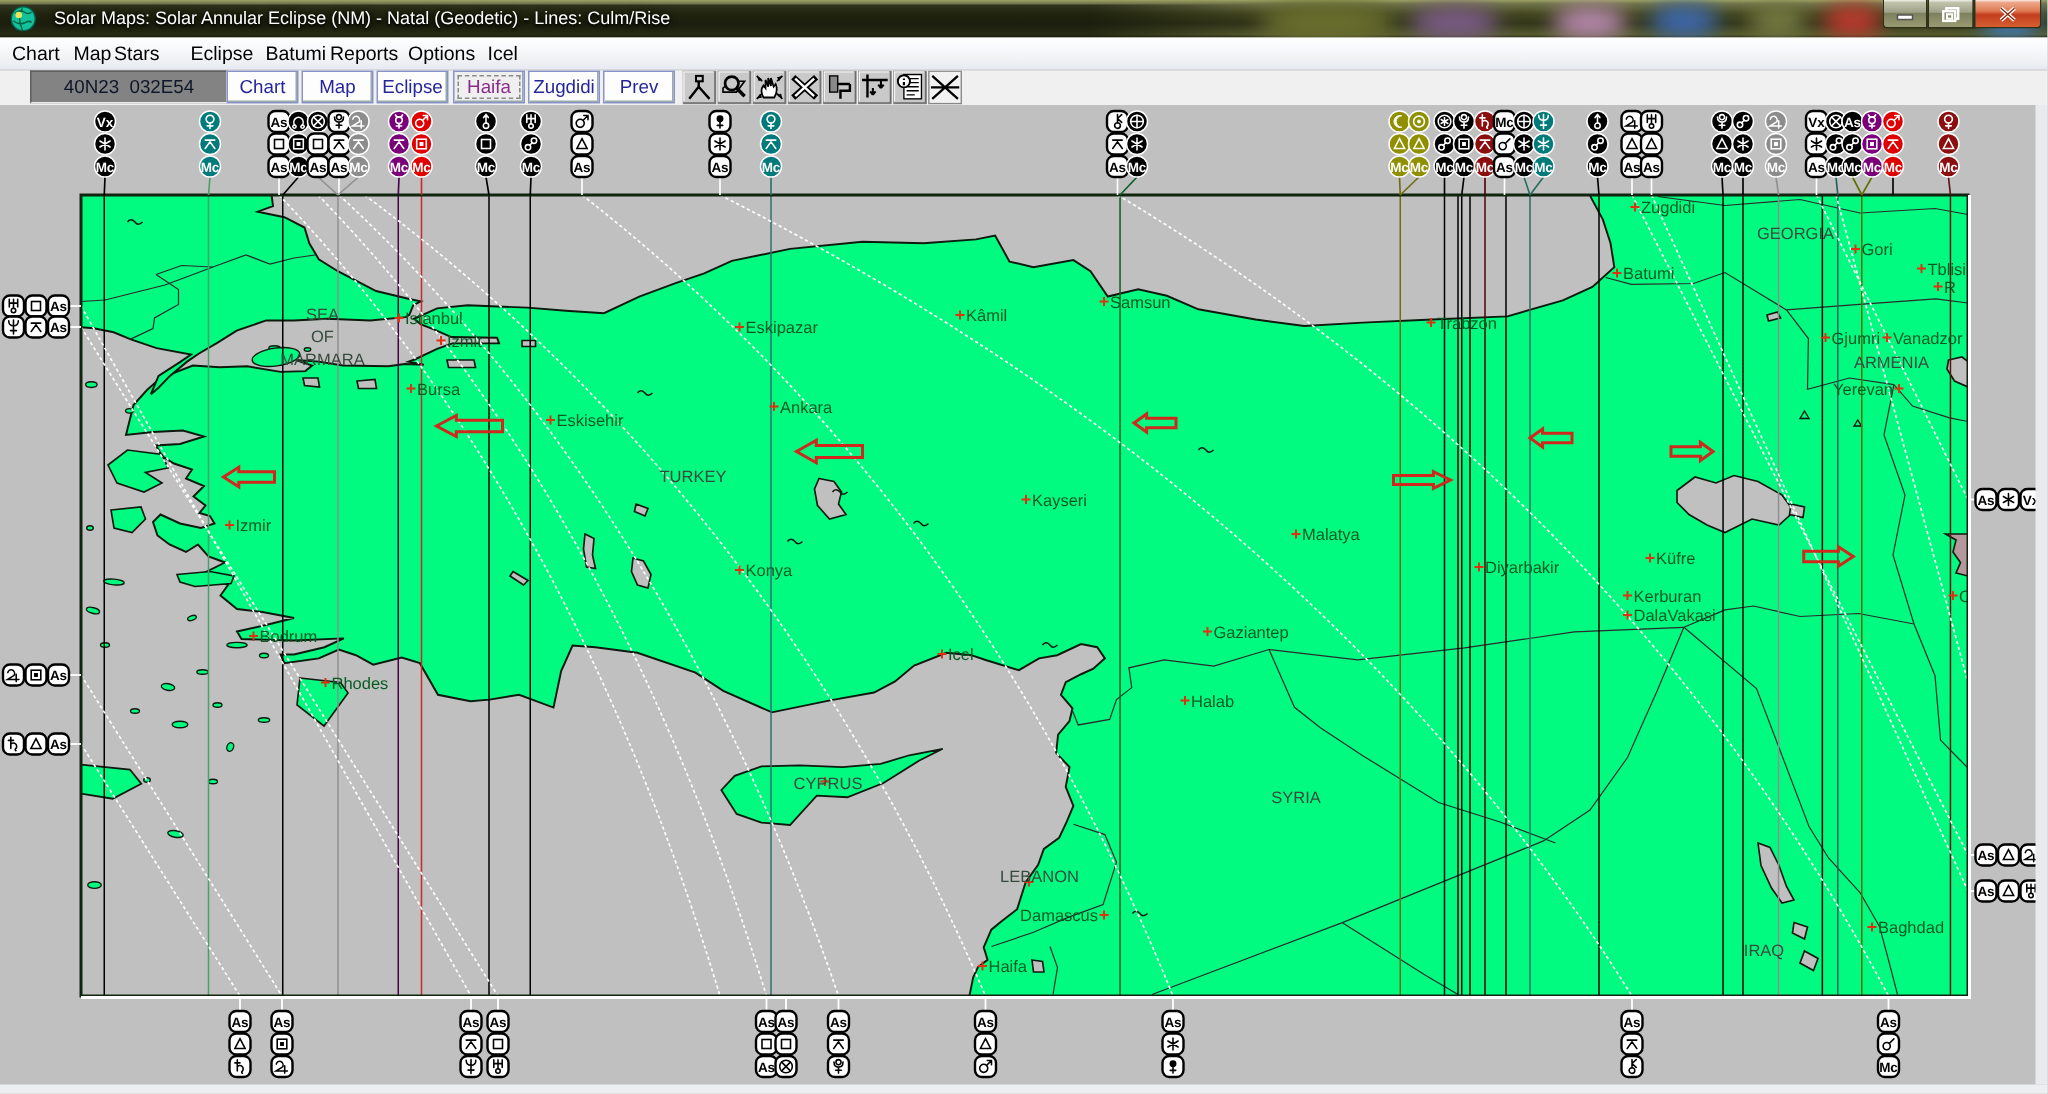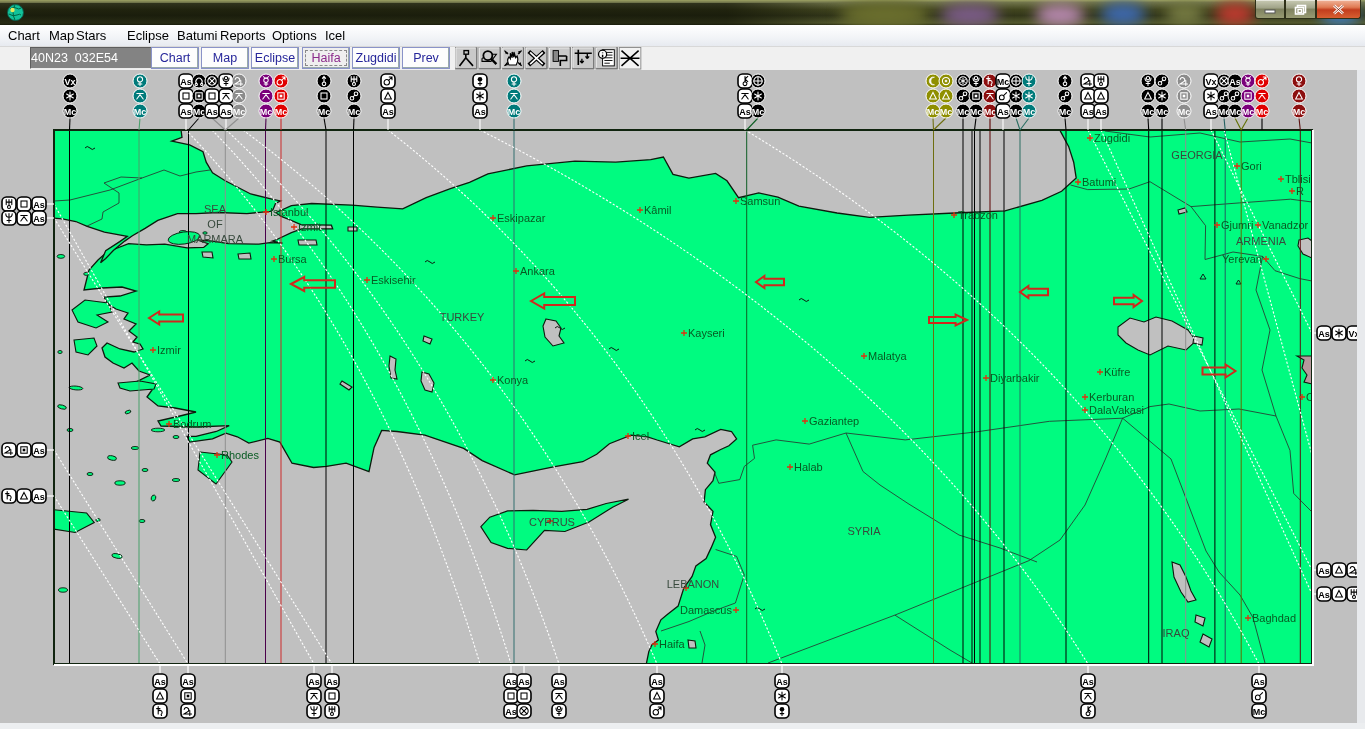--- a/index.html
+++ b/index.html
@@ -10,22 +10,22 @@
 #titledark{position:absolute;left:0;top:3px;width:845px;height:22px;background:linear-gradient(90deg,rgba(12,14,4,.62) 86%,rgba(12,14,4,0));}
 #winbtns{position:absolute;right:4px;top:0;width:106px;height:19px;display:flex}
 .wb{height:19px;border:1px solid #2e3018;border-top:none;display:flex;align-items:center;justify-content:center;
  background:linear-gradient(180deg,#c9cbb4,#9fa287 45%,#7e815f 50%,#989b72);box-shadow:inset 0 1px 0 rgba(255,255,255,.55)}
 .wb.min{width:30px;border-radius:0 0 0 3px}
 .wb.max{width:31px}
 .wb.cls{width:45px;border-radius:0 0 3px 0;background:linear-gradient(180deg,#f0b49a,#e07b54 40%,#c23d1d 55%,#d65f31)}
 #menubar{position:absolute;left:0;top:25px;width:1365px;height:22px;background:linear-gradient(180deg,#ffffff,#f2f4f7 60%,#e7eaf0);border-bottom:1px solid #d8d8d8;color:#000;font-size:13px}
 #menubar span{position:absolute;top:3px}
 #toolbar{position:absolute;left:0;top:47px;width:1365px;height:23px;background:#f0f0f0}
-#coord{position:absolute;left:30px;top:0px;width:132px;height:22px;background:#838383;
- border:1px solid;border-color:#5e5e5e #ececec #ececec #5e5e5e;color:#ffffff;font-size:12.5px;text-align:left;line-height:21px}
+#coord{position:absolute;left:20px;top:0px;width:132px;height:22px;background:#838383;
+ border:1px solid;border-color:#5e5e5e #ececec #ececec #5e5e5e;color:#0f172a;font-size:12.5px;text-align:center;line-height:21px}
 .tbtn{position:absolute;top:0px;width:48px;height:22px;background:#fdfdfd;border:1px solid #8a93c8;color:#26269a;
  font-size:12.5px;text-align:center;line-height:20px;box-shadow:inset -1px -1px 0 #9aa;}
 #lines-btn{color:#8b2b8b;outline:1px dashed #8a8a8a;outline-offset:-4px;background:#efefef}
 #mapsvgwrap{position:absolute;left:0;top:0}
 #rightstrip{position:absolute;right:0;top:70px;width:8px;height:653px;background:#e8eaed}
 #botstrip{position:absolute;left:0;top:723px;width:1365px;height:6px;background:#eceef0}
 </style></head><body>
 <div id="app">
  <div id="mapsvgwrap">
       <svg width="1365" height="729" viewBox="0 0 1365 729" style="position:absolute;left:0;top:0">
@@ -1022,20 +1022,21 @@
   <div class="blob" style="left:1035px;top:4px;width:50px;height:22px;background:#b98ab0"></div>
   <div class="blob" style="left:1100px;top:3px;width:46px;height:22px;background:#3e6ab1"></div>
   <div class="blob" style="left:1165px;top:4px;width:40px;height:20px;background:#7a7f45"></div>
   <div class="blob" style="left:1215px;top:3px;width:40px;height:22px;background:#c23a30"></div>
   <div class="blob" style="left:1320px;top:3px;width:40px;height:22px;background:#3f7ec0"></div>
   <svg width="17" height="17" style="position:absolute;left:7px;top:4px">
     <circle cx="8.5" cy="8.5" r="8" fill="#12c29a" stroke="#0a5c4a"></circle>
     <path d="M3,5 q3,-3 6,-1 q3,2 5,0 M2,10 q4,3 8,1 q3,-1.5 4,0 M8,1 q-4,7 0,15" stroke="#064" fill="none"></path>
     <circle cx="5.5" cy="6" r="2.2" fill="#e8e85a"></circle>
   </svg>
+  <div id="titletext">Solar Maps: Solar Annular Eclipse (NM) - Natal (Geodetic) - Lines: Culm/Rise</div>
   <div id="winbtns">
    <div class="wb min">
           <svg width="12" height="9">
             <rect x="1" y="5" width="10" height="3" fill="#fff" stroke="#555"></rect>
           </svg>
         </div>
    <div class="wb max">
           <svg width="13" height="11">
             <rect x="3.5" y="1.5" width="8" height="7" fill="none" stroke="#fff" stroke-width="1.6"></rect>
             <rect x="1.5" y="3.5" width="8" height="6.5" fill="#888a6a" stroke="#fff" stroke-width="1.6"></rect>

